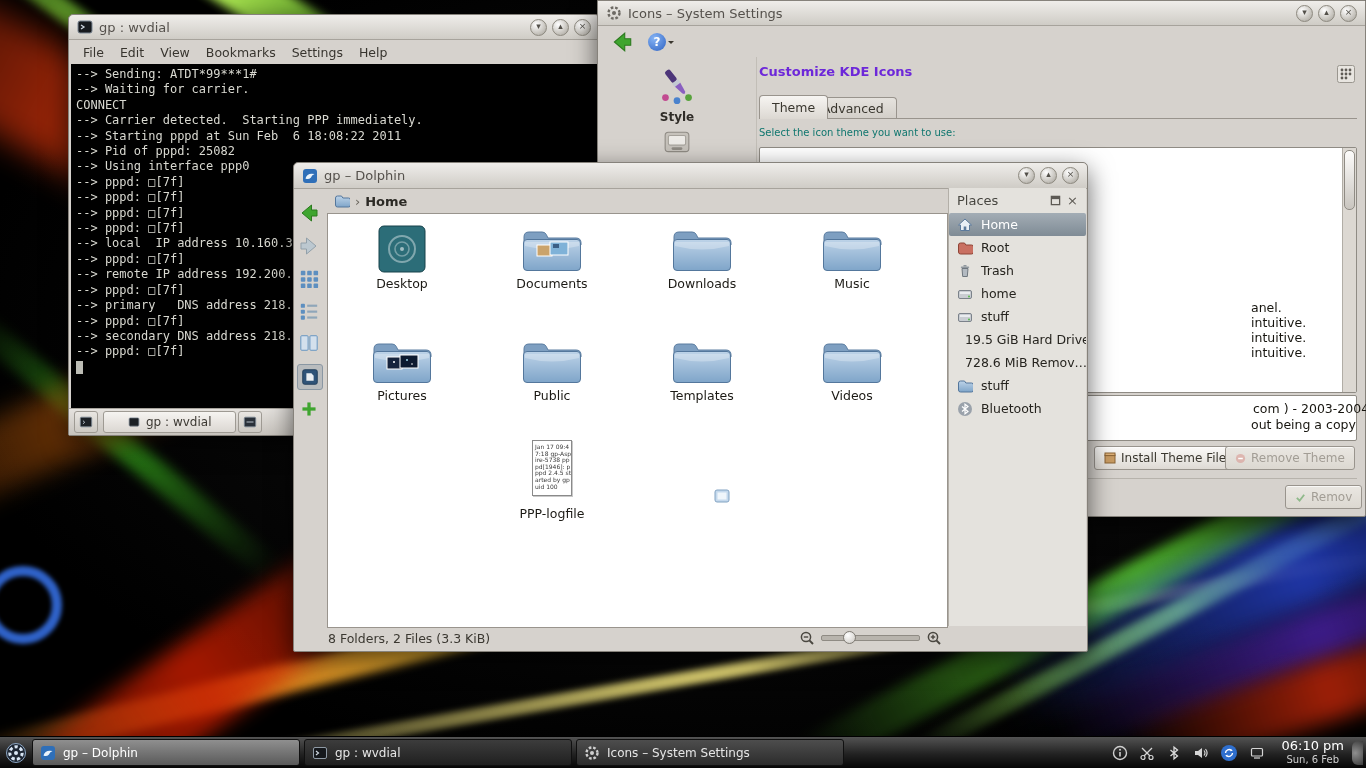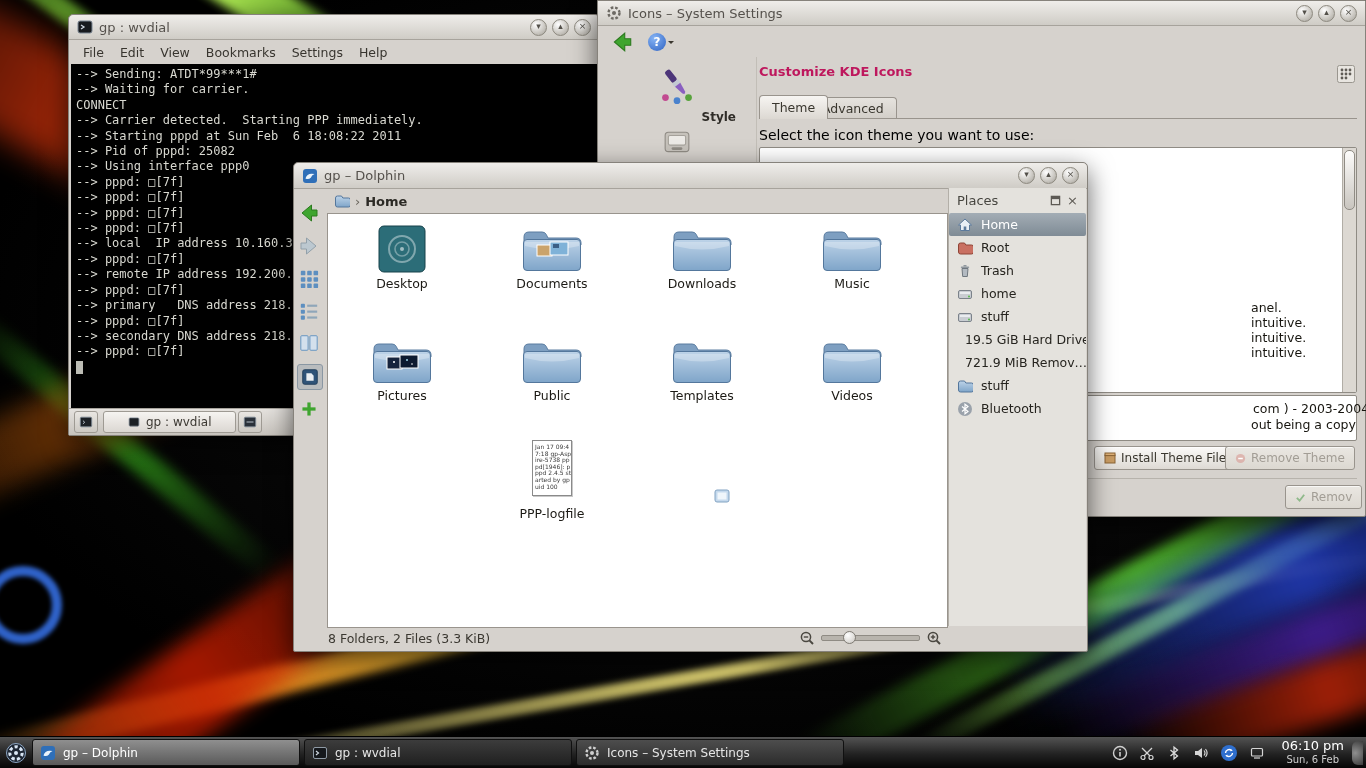--- a/index.html
+++ b/index.html
@@ -228,48 +228,48 @@
         <svg width="42" height="42" viewBox="0 0 40 40">
           <g transform="rotate(-38 20 18)">
             <rect x="17" y="2" width="6" height="13" rx="2" fill="#4d3579"></rect>
             <rect x="16.4" y="15" width="7.2" height="4" fill="#c3c9d3"></rect>
             <path d="M16.8 19 h6.4 l-1.6 9.5 q-1.6 3 -3.2 0 z" fill="#8a5fc0"></path>
           </g>
           <circle cx="9" cy="31" r="3.2" fill="#c24a90"></circle>
           <circle cx="20" cy="34" r="3.2" fill="#4a82cd"></circle>
           <circle cx="31" cy="31" r="3.2" fill="#58a33c"></circle>
         </svg>
-        <div style="font-weight:bold;font-size:12px;color:#2f2c27;text-align:right;">Style</div>
+        <div style="font-weight:bold;font-size:12px;color:#2f2c27;">Style</div>
       </div>
       <svg width="28" height="28" viewBox="0 0 26 26" style="position:absolute;left:65px;top:72px;">
         <rect x="2" y="3" width="22" height="18" rx="3" fill="#c6c2bb" stroke="#8f8b84"></rect>
         <rect x="5" y="6" width="16" height="9" rx="1.5" fill="#eceae6" stroke="#a5a19a"></rect>
         <rect x="8" y="17" width="10" height="2.4" rx="1.2" fill="#8f8b84"></rect>
       </svg>
     </div>
 
     <div style="position:absolute;left:159px;top:56px;right:6px;bottom:6px;">
-      <div style="position:absolute;left:2px;top:7px;font-weight:bold;font-size:13px;color:#be185d;">Customize KDE Icons</div>
+      <div style="position:absolute;left:2px;top:7px;font-weight:bold;font-size:13px;color:#6d28d9;">Customize KDE Icons</div>
       <svg width="18" height="18" viewBox="0 0 18 18" style="position:absolute;right:4px;top:8px;">
         <rect x="0.5" y="0.5" width="17" height="17" rx="2" fill="#e8e5e0" stroke="#9a968f"></rect>
         <circle cx="5" cy="5" r="1.4" fill="#5f5b55"></circle>
           <circle cx="9" cy="5" r="1.4" fill="#5f5b55"></circle>
           <circle cx="13" cy="5" r="1.4" fill="#5f5b55"></circle>
         <circle cx="5" cy="9" r="1.4" fill="#5f5b55"></circle>
           <circle cx="9" cy="9" r="1.4" fill="#5f5b55"></circle>
           <circle cx="13" cy="9" r="1.4" fill="#5f5b55"></circle>
         <circle cx="5" cy="13" r="1.4" fill="#5f5b55"></circle>
           <circle cx="9" cy="13" r="1.4" fill="#5f5b55"></circle>
       </svg>
 
       <div class="tab active" style="left:2px;top:38px;">Theme</div>
       <div class="tab" style="left:52px;top:40px;">Advanced</div>
       <div style="position:absolute;left:2px;top:61px;right:2px;height:1px;background:#99948d;"></div>
 
-      <div style="position:absolute;left:2px;top:70px;font-size:14px;color:#000000;">Select the icon theme you want to use:</div>
+      <div style="position:absolute;left:2px;top:70px;font-size:10px;color:#0f766e;">Select the icon theme you want to use:</div>
 
       <div class="sunken" style="left:2px;top:90px;right:2px;height:244px;">
         <span class="frag" style="left:491px;top:152px;text-align:right;">anel.</span>
         <span class="frag" style="left:491px;top:167px;">intuitive.</span>
         <span class="frag" style="left:491px;top:182px;">intuitive.</span>
         <span class="frag" style="left:491px;top:197px;">intuitive.</span>
         <div style="position:absolute;right:0;top:0;bottom:0;width:13px;background:#dcd8d2;border-left:1px solid #b1ada6;">
           <div style="position:absolute;left:1px;right:1px;top:2px;height:58px;border-radius:5px;background:linear-gradient(#fdfcfb,#c9c5bf);border:1px solid #8f8b84;"></div>
         </div>
       </div>
@@ -506,21 +506,21 @@
       <div class="p-item" style="top:140px;">
         <svg width="16" height="16" viewBox="0 0 16 16">
             <use href="#ic-drive"></use>
           </svg>
         <span>19.5 GiB Hard Drive</span>
       </div>
       <div class="p-item" style="top:163px;">
         <svg width="16" height="16" viewBox="0 0 16 16">
             <use href="#ic-drive"></use>
           </svg>
-        <span>721.9 MiB Remov…</span>
+        <span>728.6 MiB Remov…</span>
       </div>
       <div class="p-item" style="top:186px;">
         <svg width="16" height="16" viewBox="0 0 16 16">
             <use href="#ic-folder16"></use>
           </svg>
         <span>stuff</span>
       </div>
       <div class="p-item" style="top:209px;">
         <svg width="16" height="16" viewBox="0 0 16 16">
             <circle cx="8" cy="8" r="7" fill="#9aa2ab"></circle>

